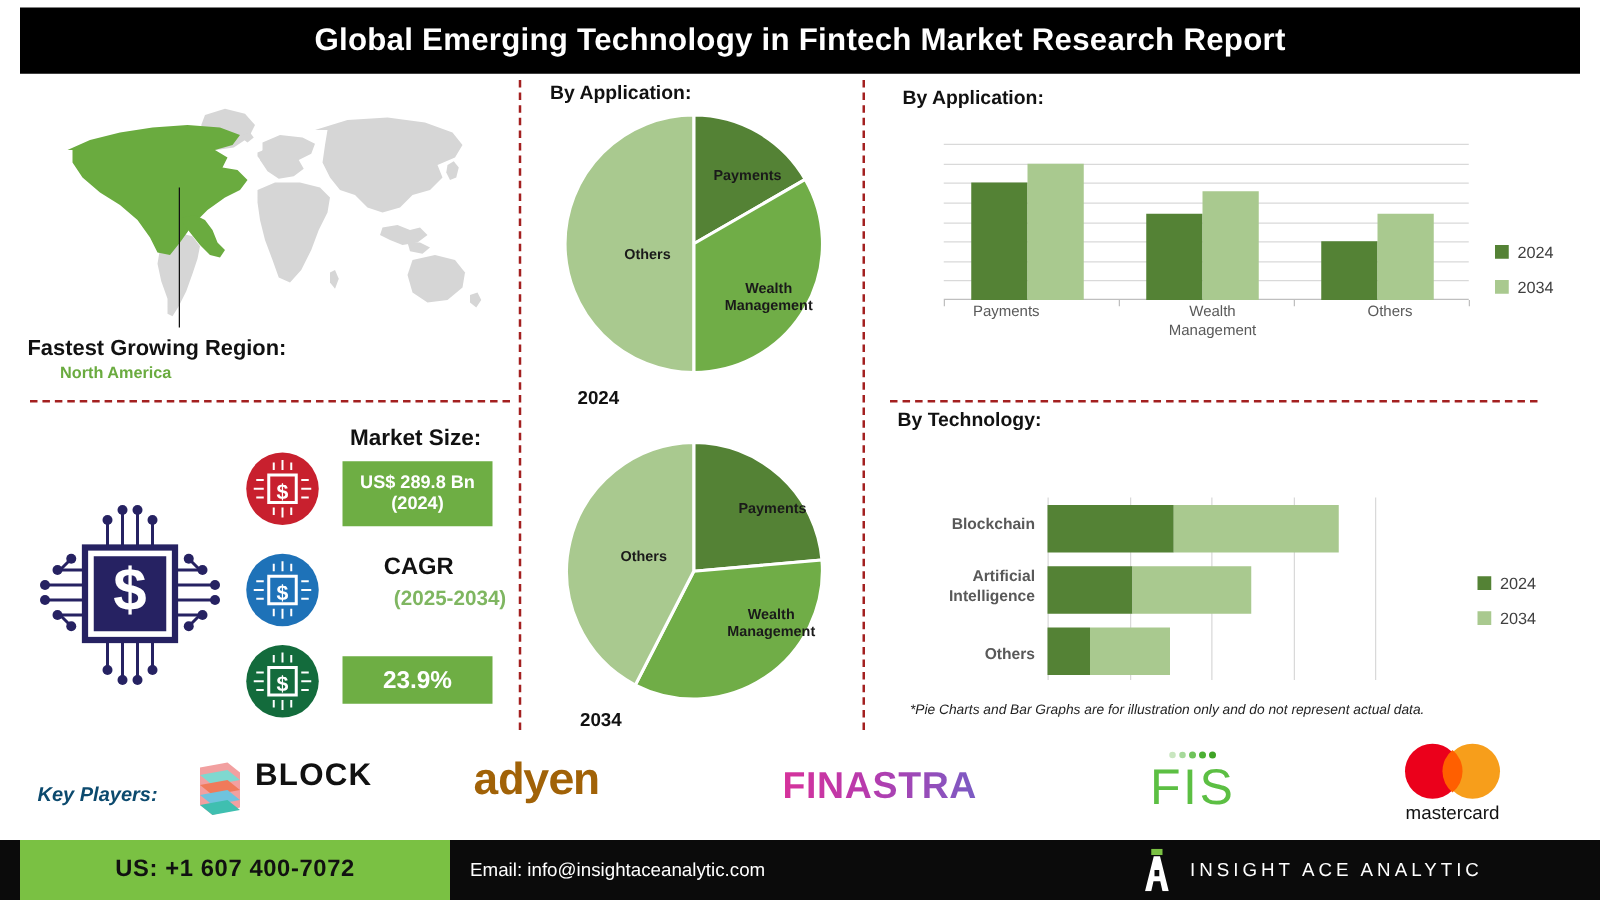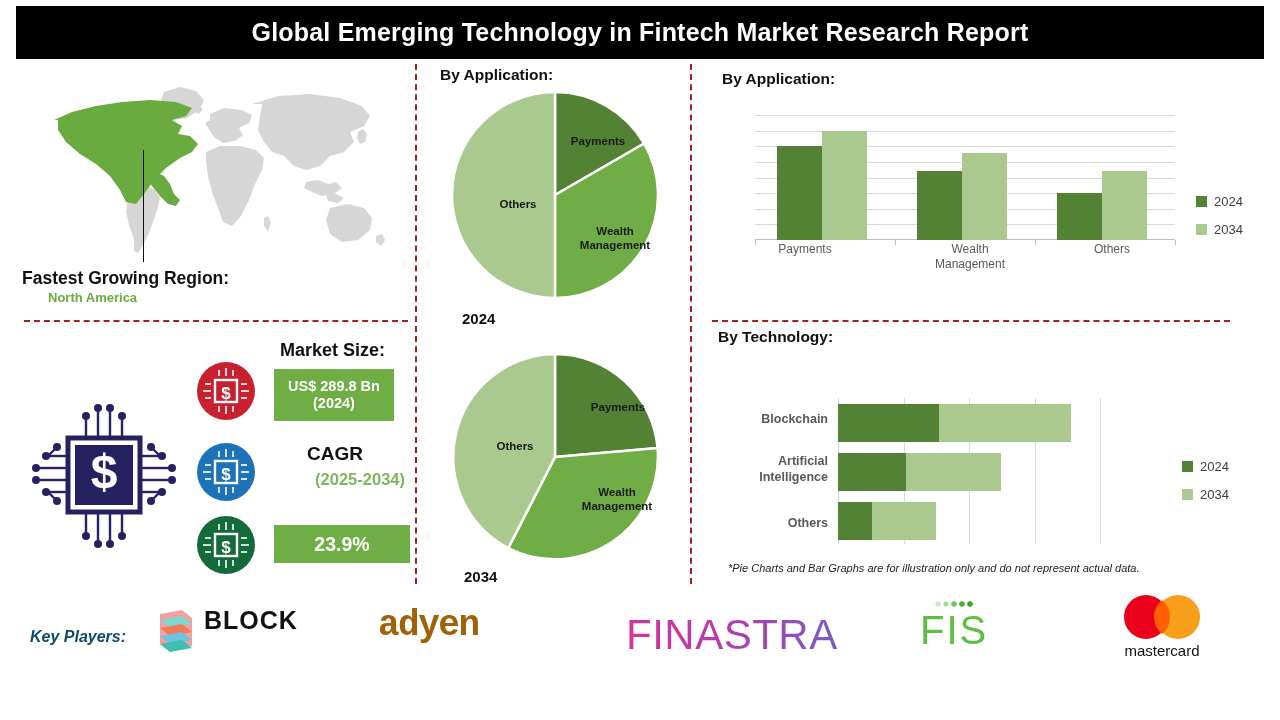--- a/index.html
+++ b/index.html
@@ -24,21 +24,21 @@
   .fgr .t1{font-size:17.5px;font-weight:bold;color:#111;line-height:1.25;}
   .fgr .t2{font-size:13px;font-weight:bold;color:#6aab3f;line-height:1.3;padding-left:26px;}
 
   .ms-title{position:absolute;left:280px;top:340px;font-size:18px;font-weight:bold;color:#111;}
   .greenbox{position:absolute;background:#6eae44;color:#fff;font-weight:bold;
             display:flex;flex-direction:column;align-items:center;justify-content:center;
             text-align:center;line-height:1.15;}
   #ms-box{left:274px;top:369px;width:120px;height:52px;font-size:14.5px;}
   .cagr-lbl{position:absolute;left:285px;top:443px;width:100px;text-align:center;font-size:19px;font-weight:bold;color:#111;}
   .cagr-yrs{position:absolute;left:265px;top:470px;width:140px;text-align:right;font-size:16.5px;font-weight:bold;color:#7fb661;}
-  #cagr-box{left:274px;top:525px;width:136px;height:38px;font-size:19.5px;}
+  #cagr-box{left:274px;top:525px;width:120px;height:38px;font-size:19.5px;}
 
   .chip-big{position:absolute;left:24px;top:400px;width:160px;height:155px;}
   .coin{position:absolute;width:58px;height:58px;border-radius:50%;}
   .coin svg{width:100%;height:100%;}
 
   
   .sec-title{position:absolute;font-size:15.5px;font-weight:bold;color:#111;}
   .pie{position:absolute;border-radius:50%;}
   .pie-lbl{position:absolute;font-size:11.5px;font-weight:bold;color:#1a1a1a;text-align:center;line-height:1.25;}
   .pie-year{position:absolute;font-size:15px;font-weight:bold;color:#111;}
@@ -381,21 +381,21 @@
       <path d="M8 38 L30 34 L40 42 L18 46 Z" fill="#3FBFB0"></path>
     </svg>
     <span style="font-size:25px;font-weight:bold;color:#111;letter-spacing:1px;margin-left:6px;">BLOCK</span>
   </div>
 
   <div class="logo" style="left:378px;top:608px;height:48px;">
     <span style="font-size:36px;font-weight:bold;color:#a16207;letter-spacing:-1.5px;line-height:1;font-family:Liberation Mono, monospace;">adyen</span>
   </div>
 
   <div class="logo" style="left:626px;top:614px;height:42px;">
-    <span style="font-size:42px;font-weight:normal;letter-spacing:.5px;line-height:1;
+    <span style="font-size:30px;font-weight:bold;letter-spacing:.5px;line-height:1;
                  background:linear-gradient(90deg,#D6329B 0%,#B63BAE 45%,#7A5CC4 100%);
                  -webkit-background-clip:text;background-clip:text;color:transparent;">FINASTRA</span>
   </div>
 
   <div class="logo" style="left:920px;top:600px;height:56px;flex-direction:column;align-items:flex-start;">
     <svg width="40" height="8" viewBox="0 0 40 8" style="margin-left:14px;margin-bottom:2px;">
       <circle cx="4" cy="4" r="2.6" fill="#C9E6C0"></circle>
         <circle cx="12" cy="4" r="2.6" fill="#A6D99A"></circle>
       <circle cx="20" cy="4" r="2.8" fill="#6FC35A"></circle>
         <circle cx="28" cy="4" r="2.8" fill="#4CB033"></circle>
@@ -406,14 +406,30 @@
 
   <div class="logo" style="left:1108px;top:594px;height:70px;flex-direction:column;align-items:center;">
     <svg width="108" height="46" viewBox="0 0 108 46">
       <circle cx="38" cy="23" r="22" fill="#EB001B"></circle>
       <circle cx="70" cy="23" r="22" fill="#F79E1B"></circle>
       <path d="M54 6 a22 22 0 0 0 0 34 a22 22 0 0 0 0 -34" fill="#FF5F00"></path>
     </svg>
     <span style="font-size:15px;color:#111;margin-top:2px;">mastercard</span>
   </div>
 
+  <div class="footer">
+    <div class="f-green">
+      <span>US: +1 607 400-7072</span>
+    </div>
+    <div class="f-email">
+      <span>Email: info@insightaceanalytic.com</span>
+    </div>
+    <div class="f-brand">
+      <svg width="26" height="34" viewBox="0 0 26 34">
+        <rect x="9" y="0" width="9" height="5" fill="#7AC143"></rect>
+        <path d="M4 34 L11 6 L16 6 L23 34 L18 34 L16.2 26 L10.8 26 L9 34 Z" fill="#fff"></path>
+        <rect x="11.6" y="17" width="3.8" height="5" fill="#0b0b0b"></rect>
+      </svg>
+      <span class="bt">INSIGHT ACE ANALYTIC</span>
+    </div>
+  </div>
 
 </div>
 
 </body></html>

